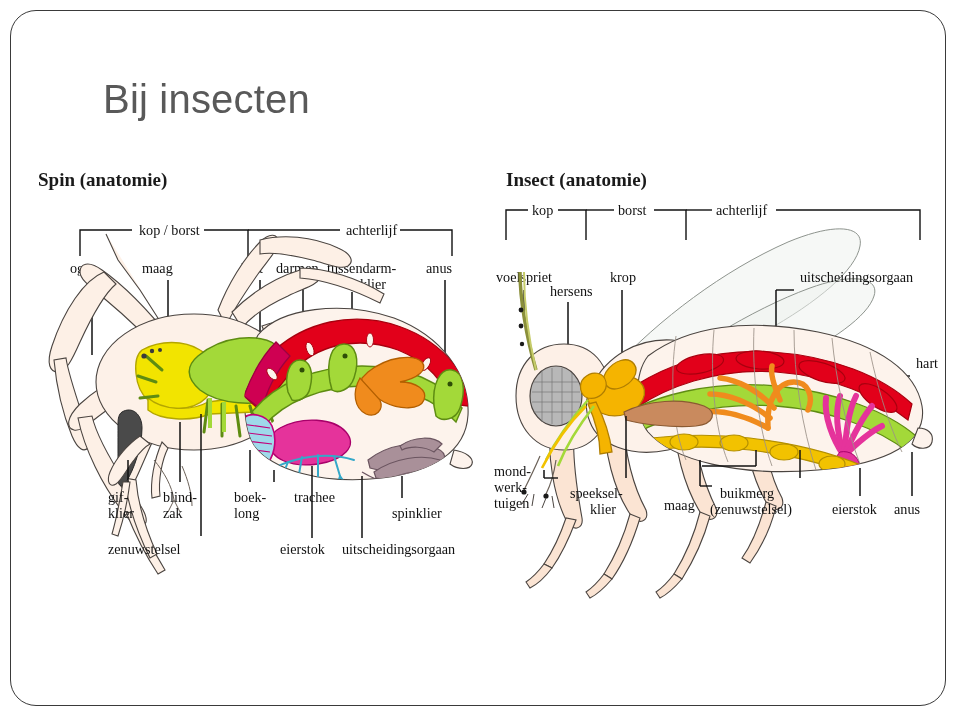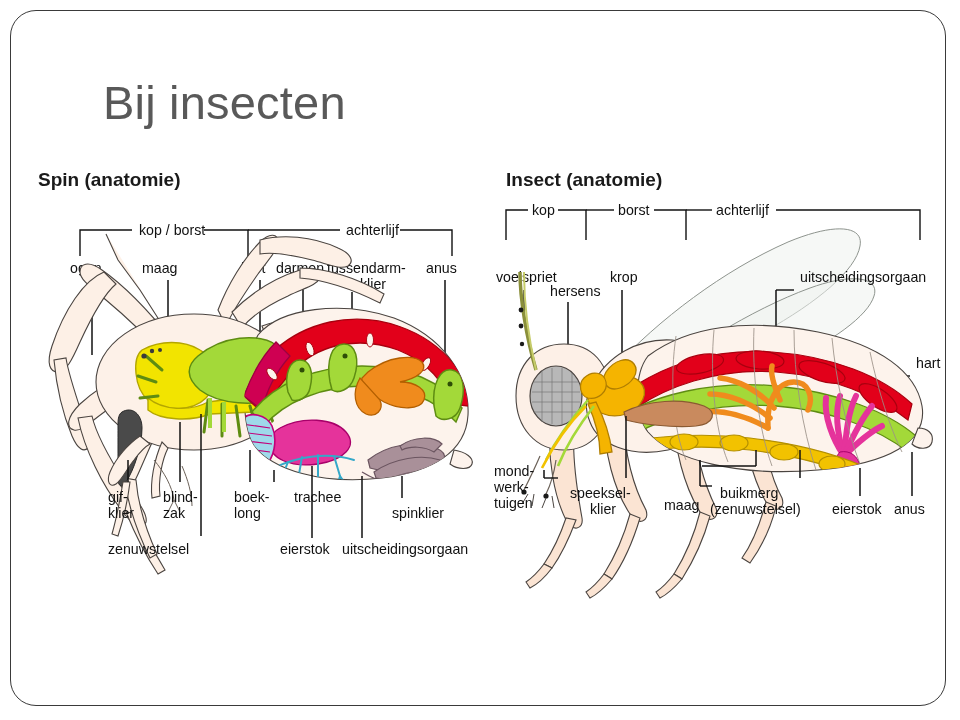--- a/index.html
+++ b/index.html
@@ -3,22 +3,22 @@
 <meta charset="utf-8">
 <style>
   html,body{margin:0;padding:0;background:#ffffff;}
   body{width:960px;height:720px;overflow:hidden;
        font-family:"Liberation Sans","DejaVu Sans",sans-serif;}
   .slide{position:relative;width:960px;height:720px;background:#fff;}
   .frame{position:absolute;left:10px;top:10px;width:936px;height:696px;
          border:1.3px solid #3a3a3a;border-radius:26px;box-sizing:border-box;
          pointer-events:none;}
   .title{position:absolute;left:103px;top:78px;width:700px;
-         font-size:47px;color:#595959;letter-spacing:.2px;line-height:1.05;}
-  .panel{position:absolute;}
+         font-size:40px;color:#595959;letter-spacing:.2px;line-height:1.05;}
+  .panel{position:absolute;font-family:Liberation Serif, serif;}
   #spider-panel{left:22px;top:160px;width:470px;height:420px;}
   #insect-panel{left:488px;top:160px;width:466px;height:440px;text-align:right;}
   svg{display:block;overflow:visible;}
   .hdr{font-weight:bold;font-size:19px;fill:#1a1a1a;}
   .lbl{font-size:14.2px;fill:#111;}
   .lead{stroke:#111;stroke-width:1.5px;fill:none;}
   .brk{stroke:#111;stroke-width:1.4px;fill:none;}
   .ol{stroke:#4a4440;stroke-width:1.1px;}
   .seg{stroke:#9b9087;stroke-width:.85px;fill:none;}
 </style>

